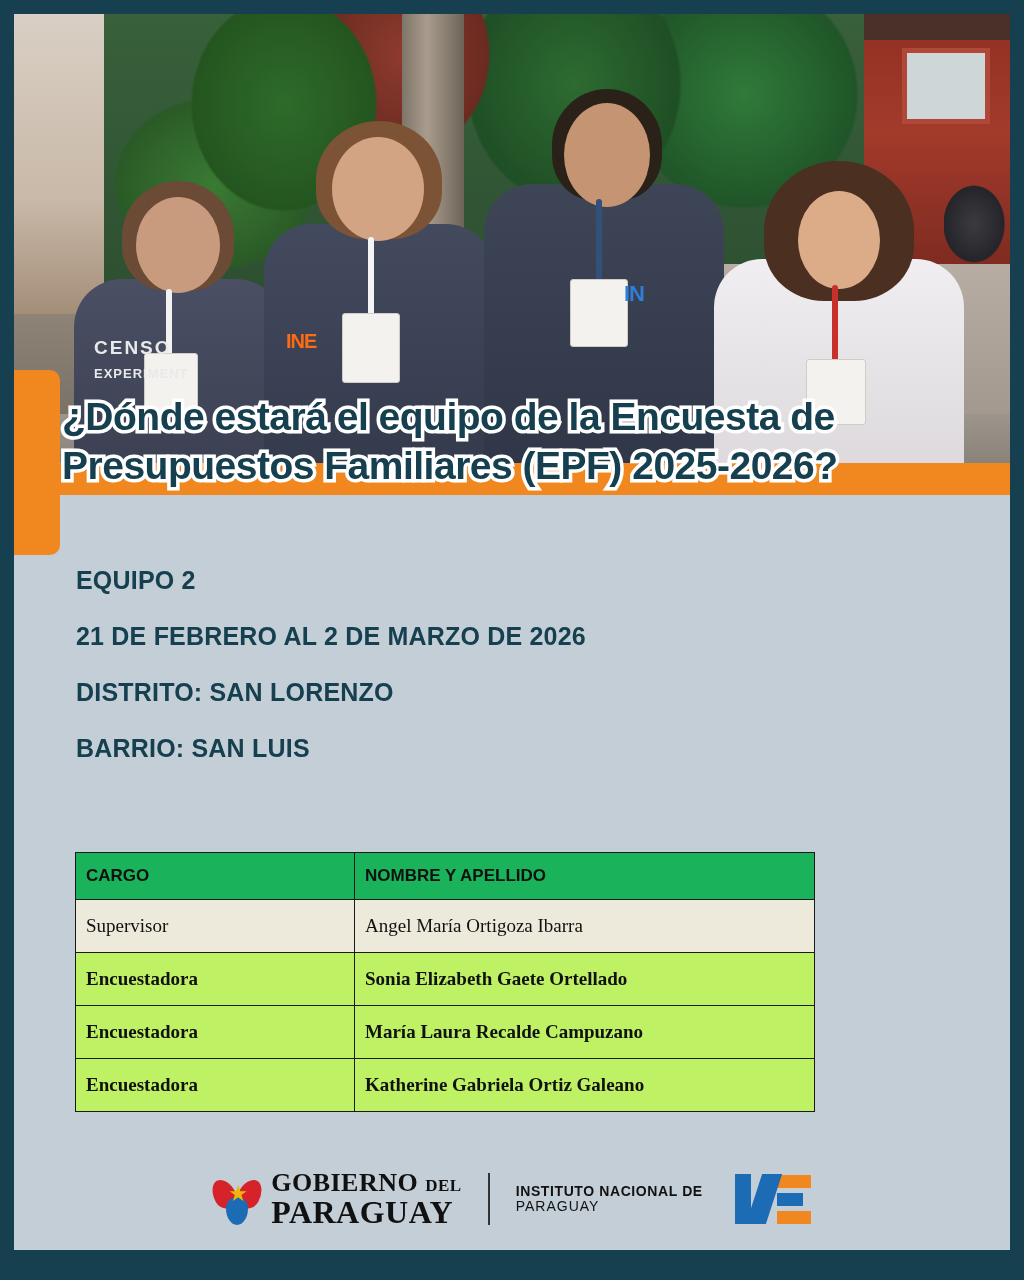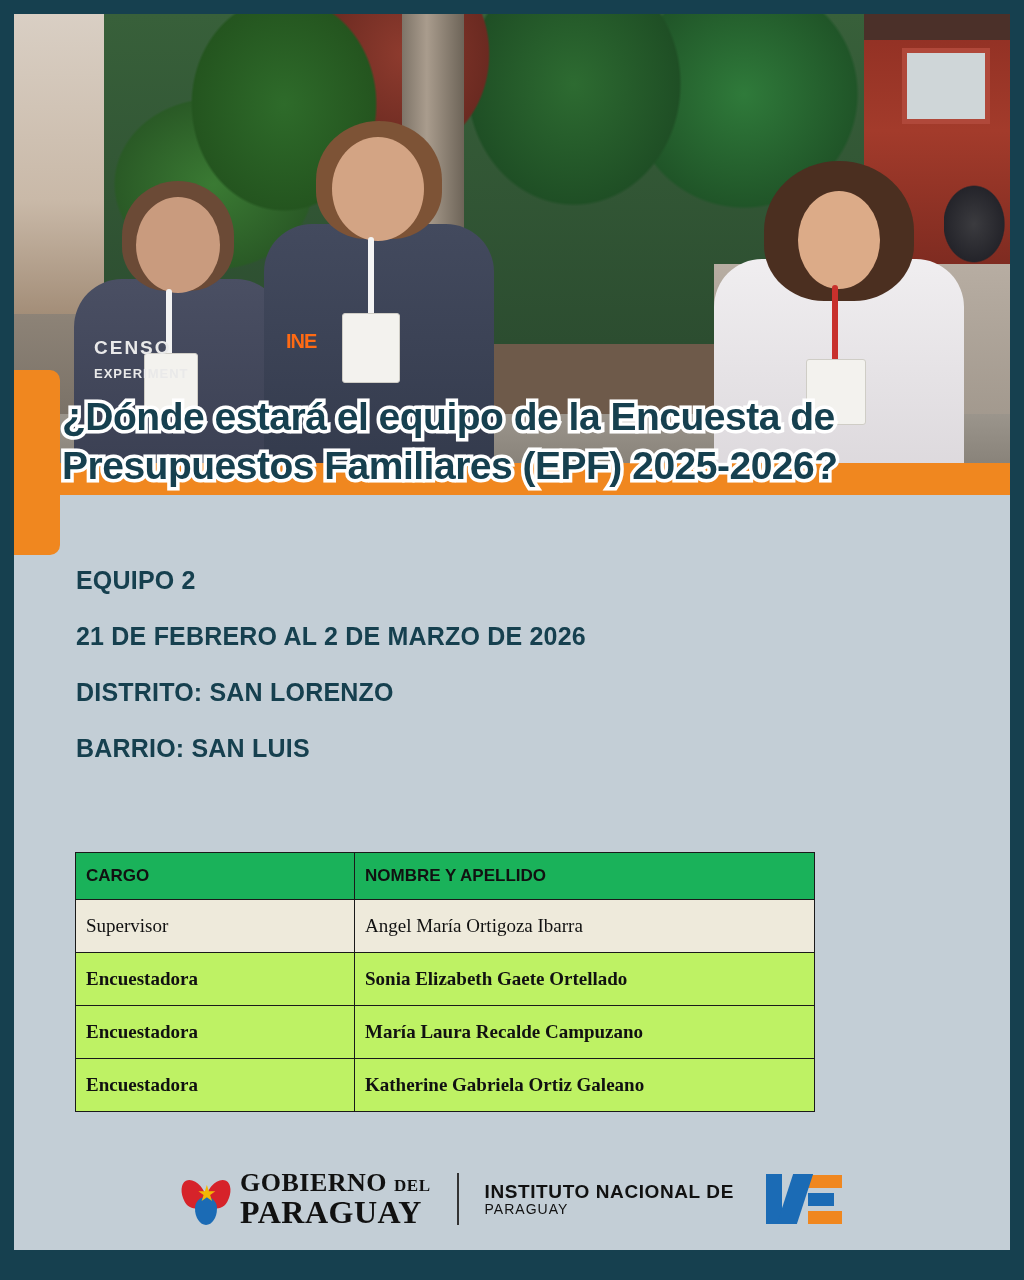--- a/index.html
+++ b/index.html
@@ -257,21 +257,21 @@
   }
   .gp-text .l1 small { font-size: 17px; }
   .gp-text .l2 {
     font-family: "Liberation Serif", serif;
     font-size: 32px; font-weight: bold; letter-spacing: 0.5px;
   }
   .divider {
     width: 2px; height: 52px; background: #333; margin: 0 8px;
   }
   .ine-text { line-height: 1.05; color: #111; text-align: left; }
-  .ine-text .t1 { font-size: 19px; font-weight: bold; letter-spacing: 0.6px; }
+  .ine-text .t1 { font-size: 14px; font-weight: bold; letter-spacing: 0.6px; }
   .ine-text .t2 { font-size: 27px; font-weight: bold; letter-spacing: 0.4px; }
   .ine-text .t3 { font-size: 14px; letter-spacing: 1px; }
   .ine-mark {
     display: flex; align-items: flex-end; gap: 3px; margin-left: 14px;
   }
   .ine-mark .bar-n { width: 16px; height: 50px; background: #1b6bb5; }
   .ine-mark .bar-slash {
     width: 20px; height: 50px; background: #1b6bb5;
     transform: skewX(-18deg);
   }
@@ -313,20 +313,28 @@
 
     <div class="person" style="left:250px;width:230px;height:365px;">
       <div class="p-body" style="width:230px;height:255px;background:linear-gradient(180deg,#434a5e 0%,#333a4c 100%);"></div>
       <div class="p-hair" style="left:52px;bottom:240px;width:126px;height:118px;background:#7d5336;"></div>
       <div class="p-head" style="left:68px;bottom:238px;width:92px;height:104px;background:#d3a484;"></div>
       <div class="p-lanyard" style="left:104px;bottom:160px;height:82px;background:#f4f4f4;"></div>
       <div class="p-badge" style="left:78px;bottom:96px;width:56px;height:68px;"></div>
       <div class="p-vestlogo" style="left:22px;bottom:126px;font-size:20px;">INE</div>
     </div>
 
+    <div class="person" style="left:470px;width:240px;height:410px;">
+      <div class="p-body" style="width:240px;height:295px;background:linear-gradient(180deg,#3e4557 0%,#2f3647 100%);"></div>
+      <div class="p-hair" style="left:68px;bottom:278px;width:110px;height:112px;background:#2a2118;"></div>
+      <div class="p-head" style="left:80px;bottom:272px;width:86px;height:104px;background:#c59472;"></div>
+      <div class="p-lanyard" style="left:112px;bottom:196px;height:84px;background:#31507a;"></div>
+      <div class="p-badge" style="left:86px;bottom:132px;width:56px;height:66px;"></div>
+      <div class="p-vestlogo" style="left:140px;bottom:172px;font-size:22px;color:#2f7ed8;">IN</div>
+    </div>
 
     <div class="person" style="left:700px;width:250px;height:330px;">
       <div class="p-body" style="width:250px;height:220px;background:linear-gradient(180deg,#f0eef0 0%,#dcd8dc 100%);"></div>
       <div class="p-hair" style="left:50px;bottom:178px;width:150px;height:140px;background:#4b2f20;"></div>
       <div class="p-head" style="left:84px;bottom:190px;width:82px;height:98px;background:#dcab88;"></div>
       <div class="p-lanyard" style="left:118px;bottom:116px;height:78px;background:#c8302c;"></div>
       <div class="p-badge" style="left:92px;bottom:54px;width:58px;height:64px;"></div>
     </div>
   </div>
 

